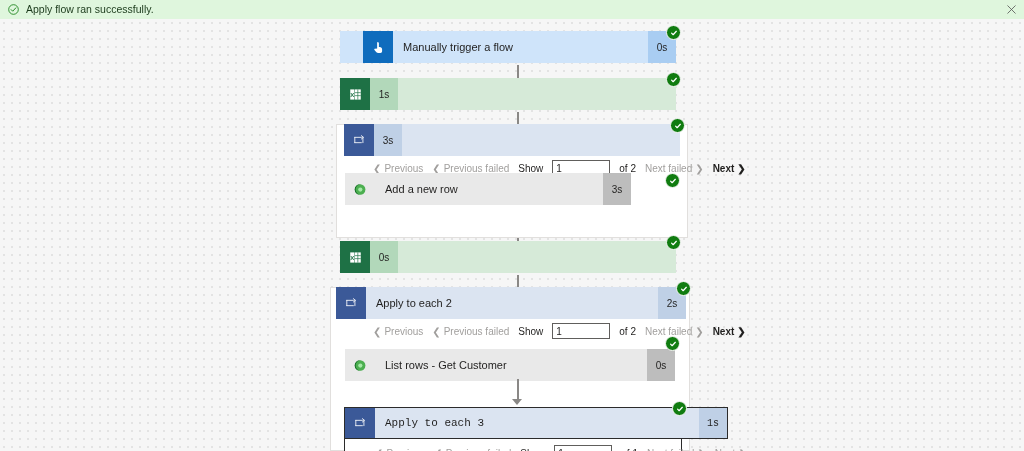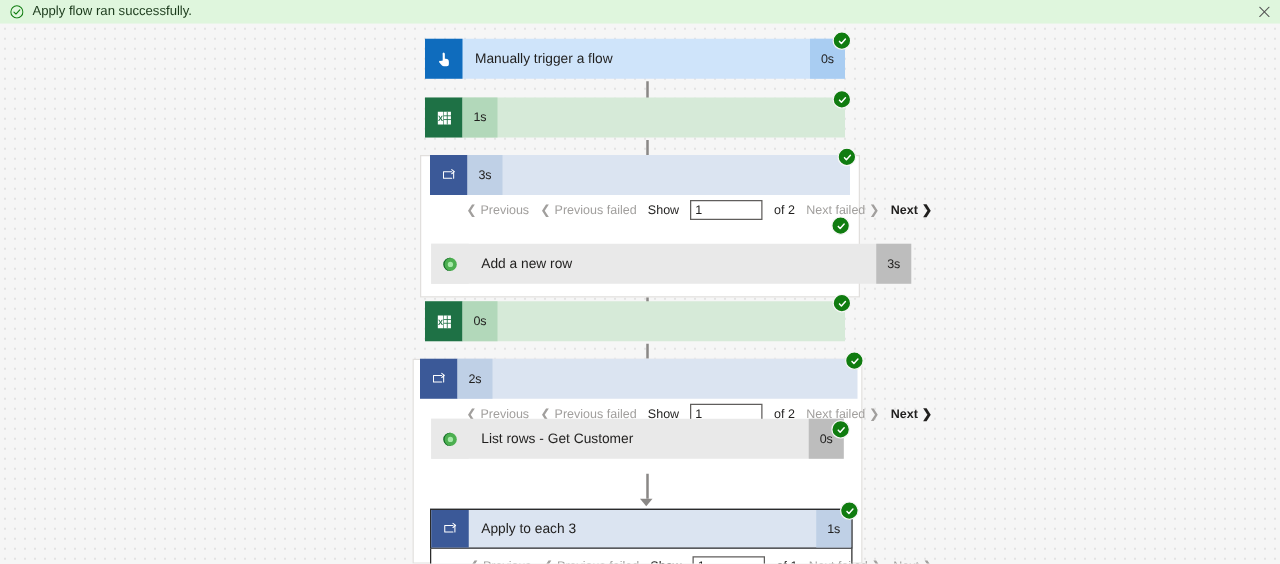--- a/index.html
+++ b/index.html
@@ -122,21 +122,21 @@
   <span class="msg">Apply flow ran successfully.</span>
   <span class="close">
     <svg viewBox="0 0 12 12" width="9" height="9">
       <path d="M1 1 L11 11 M11 1 L1 11" stroke="#555" stroke-width="1.1" stroke-linecap="round"></path>
     </svg>
   </span>
 </div>
 
 <div id="canvas">
 
-  <div class="node n-trigger" style="left:340px;top:12px;width:336px;">
+  <div class="node n-trigger" style="left:340px;top:12px;width:336px;padding-left:23px;">
     <div class="ico">
       <svg viewBox="0 0 20 20" width="15" height="15">
         <path d="M8.2 11.2 V4.2 a1.15 1.15 0 0 1 2.3 0 V9.4 h.9 a3.4 3.4 0 0 1 3.4 3.4 v2.3 a2.2 2.2 0 0 1-2.2 2.2 H9.6 a3.2 3.2 0 0 1-2.4-1.1 L4.6 13.2 a1.05 1.05 0 0 1 1.3-1.6 z" fill="#ffffff"></path>
         <path d="M9.4 3.4 a1.7 1.7 0 0 0-1.2 .5" fill="none" stroke="#ffffff" stroke-width="1"></path>
       </svg>
     </div>
     <div class="ttl">Manually trigger a flow</div>
     <div class="dur">0s</div>
   </div>
   <div class="badge" style="left:666px;top:6px;">
@@ -204,21 +204,21 @@
     <span class="lnk dim">
       <span>Next failed</span>
       <span>❯</span>
     </span>
     <span class="lnk strong">
       <span>Next</span>
       <span>❯</span>
     </span>
   </div>
 
-  <div class="node n-action" style="left:345px;top:176px;width:384px;">
+  <div class="node n-action" style="left:345px;top:154px;width:286px;">
     <div class="ico">
       <svg viewBox="0 0 20 20" width="17" height="17">
         <circle cx="9.6" cy="10" r="6.2" fill="#4caf50"></circle>
         <path d="M10.4 3.9 a6.2 6.2 0 1 0 0 12.2 a4.6 4.6 0 1 1 0-12.2 z" fill="#156e28"></path>
         <circle cx="9.8" cy="10" r="2.5" fill="#a5e8a7"></circle>
       </svg>
     </div>
     <div class="ttl">Add a new row</div>
     <div class="dur">3s</div>
   </div>
@@ -257,20 +257,21 @@
 
   <div class="scope" style="left:330px;top:268px;width:360px;height:164px;"></div>
 
   <div class="node n-loop" style="left:336px;top:268px;width:350px;">
     <div class="ico">
       <svg viewBox="0 0 20 20" width="14" height="14">
         <path d="M4 6.2 h9.4 M4 13.8 h9.4 M4 6.2 v7.6 M15.6 6.2 v7.6" fill="none" stroke="#fff" stroke-width="1.2" stroke-linecap="round"></path>
         <path d="M13.4 3.8 L16.4 6.2 L13.4 8.6" fill="none" stroke="#fff" stroke-width="1.2" stroke-linecap="round" stroke-linejoin="round"></path>
       </svg>
     </div>
+    <div class="ttl">Apply to each 2</div>
     <div class="dur">2s</div>
   </div>
   <div class="badge" style="left:676px;top:262px;">
     <svg viewBox="0 0 12 12">
         <path d="M2.4 6.2 L4.7 8.6 L9.5 3.4" fill="none" stroke="#fff" stroke-width="1.8" stroke-linecap="round" stroke-linejoin="round"></path>
       </svg>
   </div>
 
   <div class="pager" style="left:373px;top:302px;">
     <span class="lnk dim">
@@ -287,21 +288,21 @@
     <span class="lnk dim">
       <span>Next failed</span>
       <span>❯</span>
     </span>
     <span class="lnk strong">
       <span>Next</span>
       <span>❯</span>
     </span>
   </div>
 
-  <div class="node n-action" style="left:345px;top:316px;width:330px;">
+  <div class="node n-action" style="left:345px;top:330px;width:330px;">
     <div class="ico">
       <svg viewBox="0 0 20 20" width="17" height="17">
         <circle cx="9.6" cy="10" r="6.2" fill="#4caf50"></circle>
         <path d="M10.4 3.9 a6.2 6.2 0 1 0 0 12.2 a4.6 4.6 0 1 1 0-12.2 z" fill="#156e28"></path>
         <circle cx="9.8" cy="10" r="2.5" fill="#a5e8a7"></circle>
       </svg>
     </div>
     <div class="ttl">List rows - Get Customer</div>
     <div class="dur">0s</div>
   </div>
@@ -311,21 +312,21 @@
       </svg>
   </div>
 
   <div class="arrow" style="left:512px;top:360px;height:26px;">
     <div class="stem" style="height:20px;"></div>
       <div class="head" style="top:20px;"></div>
   </div>
 
   <div class="scope sel" style="left:344px;top:388px;width:338px;height:62px;"></div>
 
-  <div class="node n-loop selected" style="left:344px;top:388px;width:338px;">
+  <div class="node n-loop selected" style="left:344px;top:388px;width:384px;font-family:Liberation Mono, monospace;">
     <div class="ico">
       <svg viewBox="0 0 20 20" width="14" height="14">
         <path d="M4 6.2 h9.4 M4 13.8 h9.4 M4 6.2 v7.6 M15.6 6.2 v7.6" fill="none" stroke="#fff" stroke-width="1.2" stroke-linecap="round"></path>
         <path d="M13.4 3.8 L16.4 6.2 L13.4 8.6" fill="none" stroke="#fff" stroke-width="1.2" stroke-linecap="round" stroke-linejoin="round"></path>
       </svg>
     </div>
     <div class="ttl">Apply to each 3</div>
     <div class="dur">1s</div>
   </div>
   <div class="badge" style="left:672px;top:382px;">

